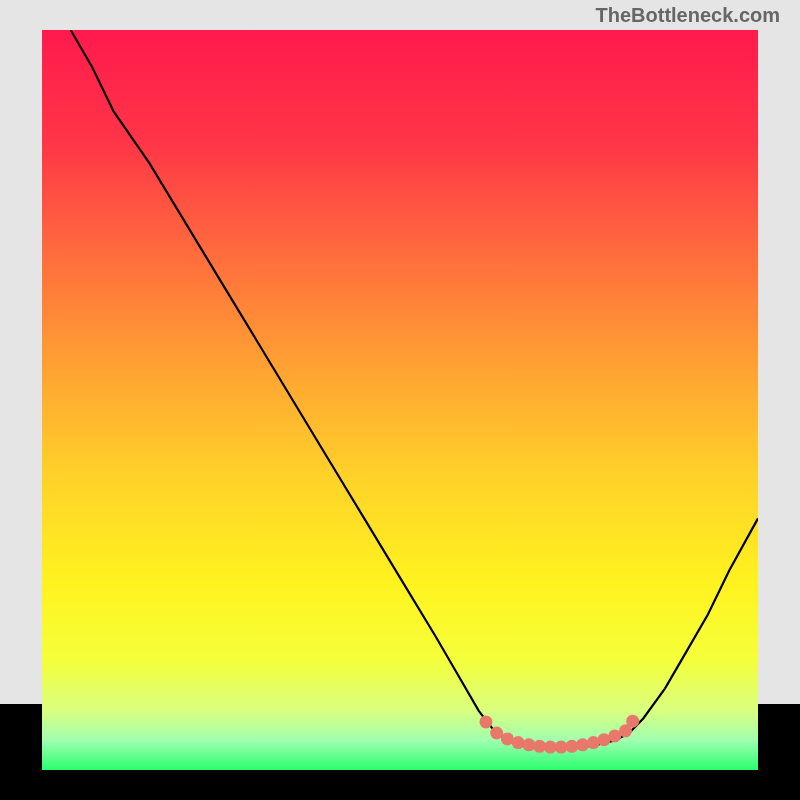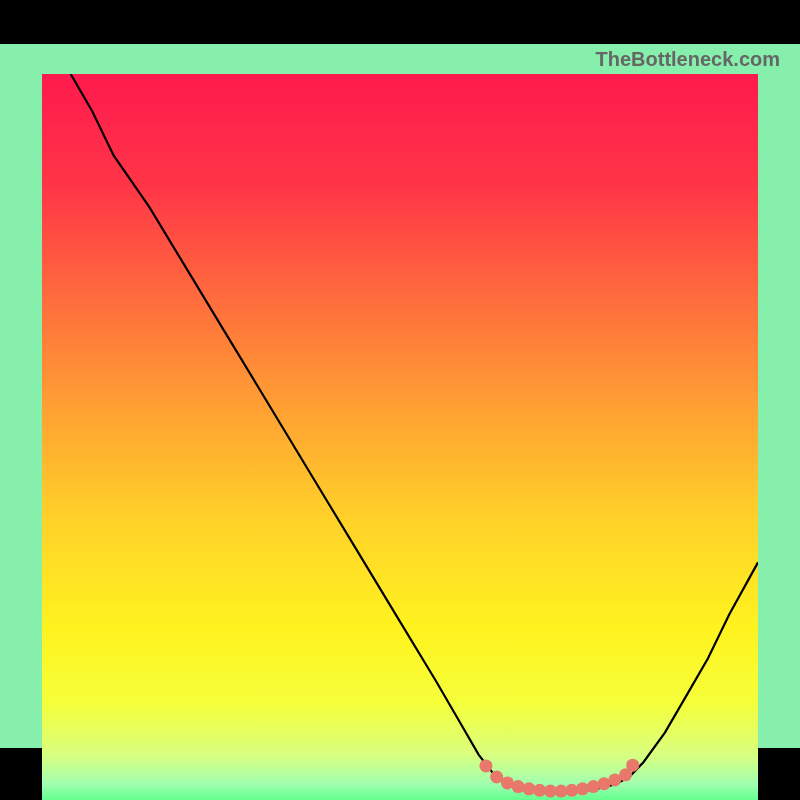--- a/index.html
+++ b/index.html
@@ -7,23 +7,22 @@
     padding: 0;
     background: #000;
     width: 800px;
     height: 800px;
     overflow: hidden;
     font-family: Arial, sans-serif;
   }
   .container {
     width: 800px;
     height: 704px;
-    background: #86efac;
+    background: #e5e5e5;
     position: relative;
-    margin-top: 44px;
   }
   .attribution {
     position: absolute;
     top: 4px;
     right: 20px;
     color: #666;
     font-size: 20px;
     font-weight: bold;
     z-index: 10;
   }

